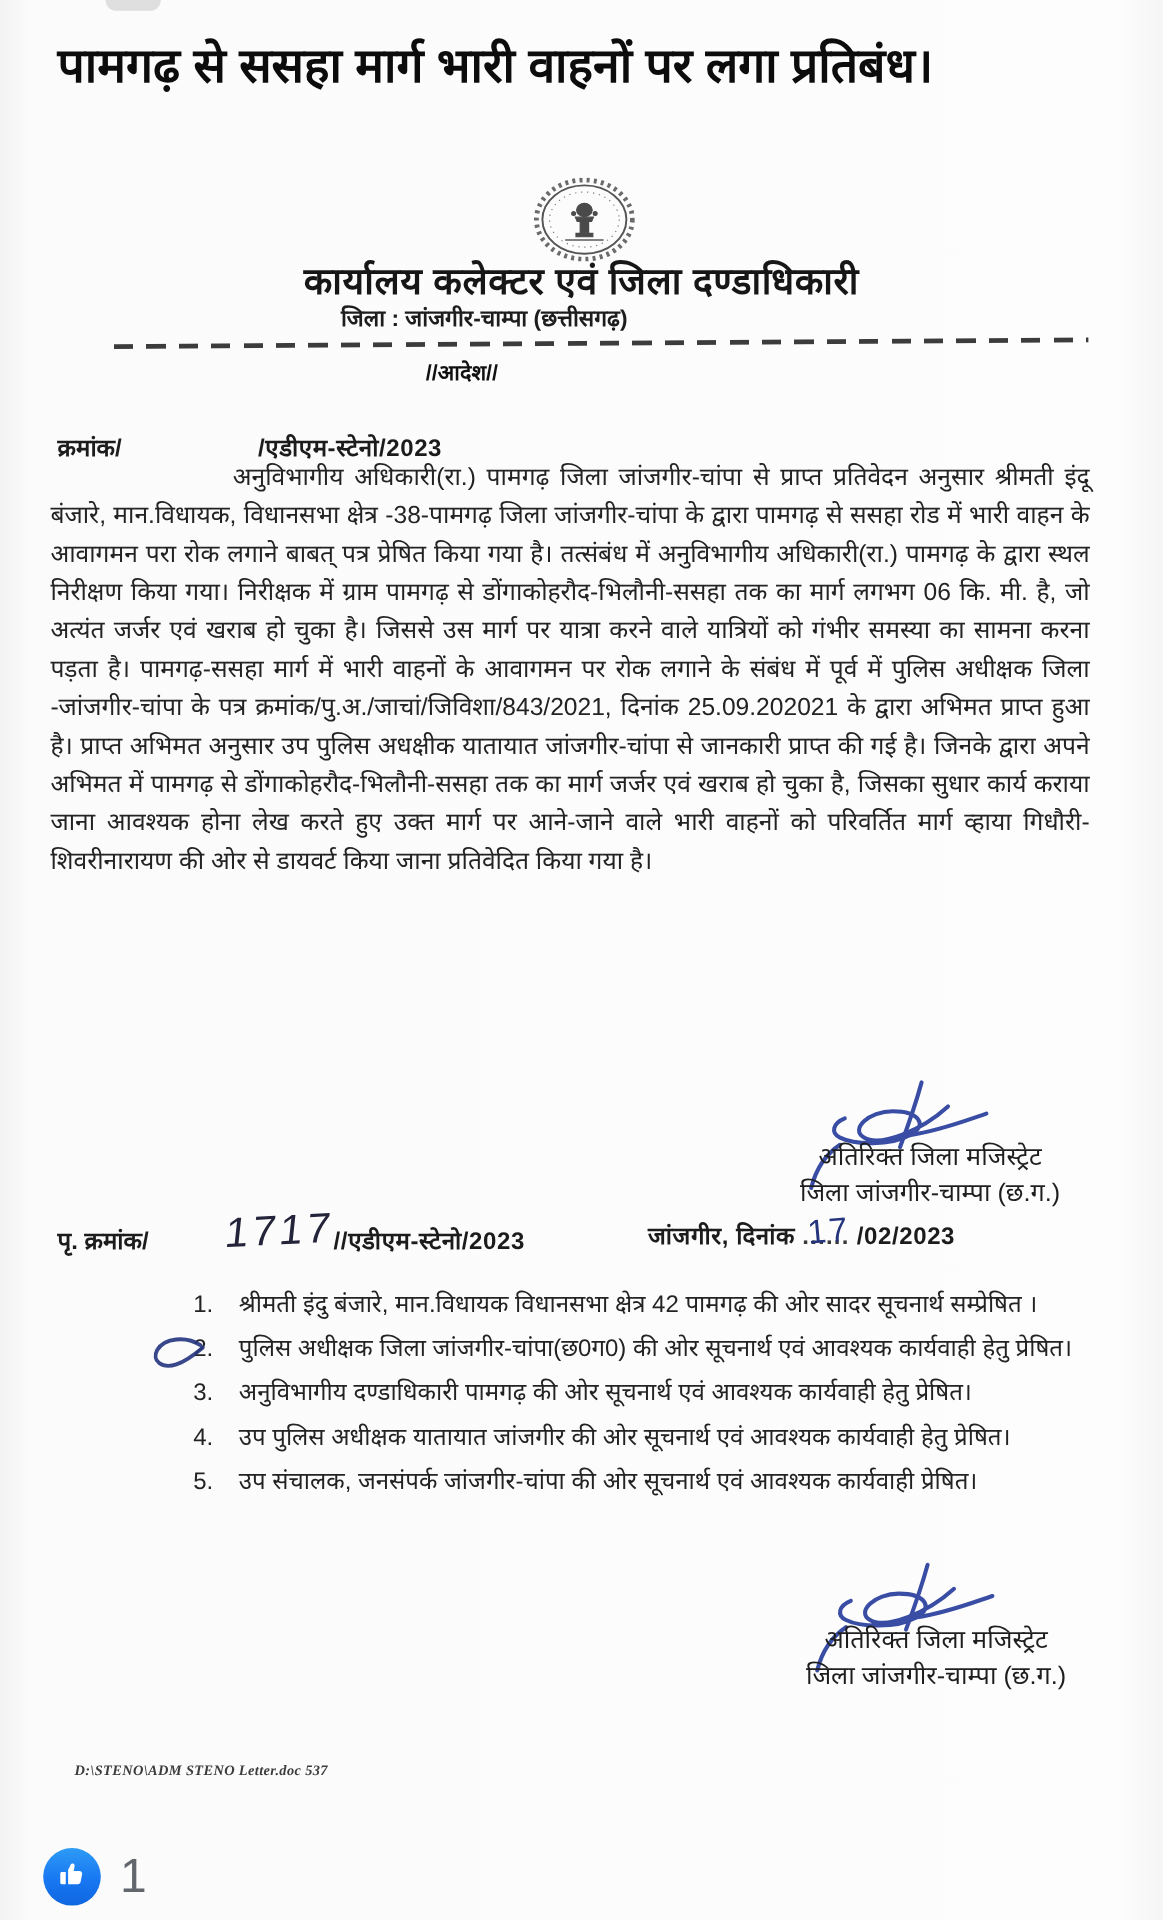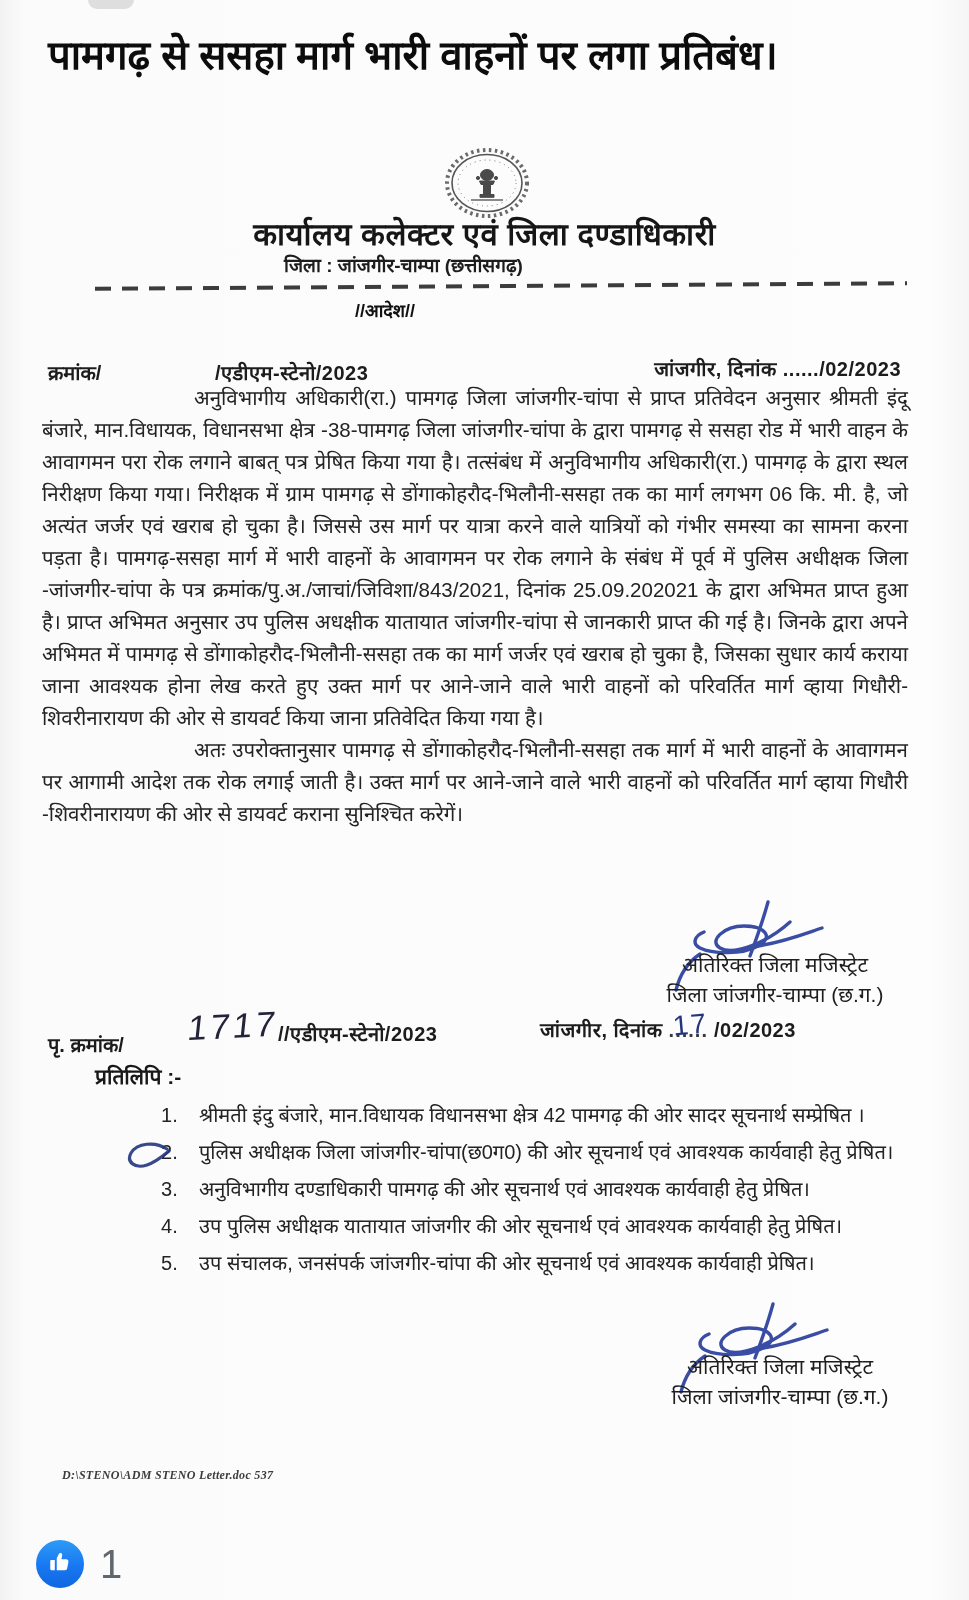--- a/index.html
+++ b/index.html
@@ -66,21 +66,21 @@
 
   
   .sig-block { width:330px; text-align:center; font-size:21px; color:#1e1e1e; line-height:30px; }
   .sig1 { left:610px; top:950px; }
   .sig2 { left:615px; top:1352px; }
   .sig-flourish { position:absolute; left:46px; top:-54px; }
   .sig-line { position:relative; white-space:nowrap; }
 
   
   .endorse-row { left:40px; top:1012px; width:889px; height:48px; font-size:20px; font-weight:700; color:#1c1c1c; }
-  .endorse-label { position:absolute; left:8px; top:8px;margin-top:11px; }
+  .endorse-label { position:absolute; left:8px; top:8px; }
   .hand-number {
     position:absolute; left:148px; top:-6px;
     font-size:35px; font-weight:400; color:#23233a;
     transform:skewX(-9deg) rotate(-3deg); letter-spacing:3px;
   }
   .endorse-suffix { position:absolute; left:238px; top:8px; letter-spacing:.5px; }
   .endorse-place { position:absolute; left:500px; top:4px; letter-spacing:.5px; }
   .date-dots { color:#3a3a3a; letter-spacing:1px; }
   .hand-date {
     position:absolute; left:4px; top:-10px;
@@ -143,26 +143,24 @@
 </div>
 
 <div class="abs office-title">कार्यालय कलेक्टर एवं जिला दण्डाधिकारी</div>
 <div class="abs district-line">जिला : जांजगीर-चाम्पा (छत्तीसगढ़)</div>
 <div class="abs dash-rule"></div>
 <div class="abs order-heading">//आदेश//</div>
 
 <div class="abs ref-row">
   <span class="ref-label">क्रमांक/</span>
   <span class="ref-number">/एडीएम-स्टेनो/2023</span>
-  <span class="ref-place">जांजगीर, दिनांक ....../02/2023</span>
 </div>
 
 <div class="abs body-text">
   <p>अनुविभागीय अधिकारी(रा.) पामगढ़ जिला जांजगीर-चांपा से प्राप्त प्रतिवेदन अनुसार श्रीमती इंदू बंजारे, मान.विधायक, विधानसभा क्षेत्र -38-पामगढ़ जिला जांजगीर-चांपा के द्वारा पामगढ़ से ससहा रोड में भारी वाहन के आवागमन परा रोक लगाने बाबत् पत्र प्रेषित किया गया है। तत्संबंध में अनुविभागीय अधिकारी(रा.) पामगढ़ के द्वारा स्थल निरीक्षण किया गया। निरीक्षक में ग्राम पामगढ़ से डोंगाकोहरौद-भिलौनी-ससहा तक का मार्ग लगभग 06 कि. मी. है, जो अत्यंत जर्जर एवं खराब हो चुका है। जिससे उस मार्ग पर यात्रा करने वाले यात्रियों को गंभीर समस्या का सामना करना पड़ता है। पामगढ़-ससहा मार्ग में भारी वाहनों के आवागमन पर रोक लगाने के संबंध में पूर्व में पुलिस अधीक्षक जिला -जांजगीर-चांपा के पत्र क्रमांक/पु.अ./जाचां/जिविशा/843/2021, दिनांक 25.09.202021 के द्वारा अभिमत प्राप्त हुआ है। प्राप्त अभिमत अनुसार उप पुलिस अधक्षीक यातायात जांजगीर-चांपा से जानकारी प्राप्त की गई है। जिनके द्वारा अपने अभिमत में पामगढ़ से डोंगाकोहरौद-भिलौनी-ससहा तक का मार्ग जर्जर एवं खराब हो चुका है, जिसका सुधार कार्य कराया जाना आवश्यक होना लेख करते हुए उक्त मार्ग पर आने-जाने वाले भारी वाहनों को परिवर्तित मार्ग व्हाया गिधौरी-शिवरीनारायण की ओर से डायवर्ट किया जाना प्रतिवेदित किया गया है।</p>
-  <p>अतः उपरोक्तानुसार पामगढ़ से डोंगाकोहरौद-भिलौनी-ससहा तक मार्ग में भारी वाहनों के आवागमन पर आगामी आदेश तक रोक लगाई जाती है। उक्त मार्ग पर आने-जाने वाले भारी वाहनों को परिवर्तित मार्ग व्हाया गिधौरी -शिवरीनारायण की ओर से डायवर्ट कराना सुनिश्चित करेगें।</p>
 </div>
 
 <div class="abs sig-block sig1">
   <div class="sig-flourish">
     <svg width="190" height="100" viewBox="0 0 190 100" fill="none" stroke="#2a3f9d" stroke-width="3.4" stroke-linecap="round" opacity=".92">
       <path d="M112,6 C106,28 100,44 94,60"></path>
       <path d="M134,26 C112,46 78,60 64,52 C52,45 68,30 88,30 C110,30 118,42 102,50 C86,59 56,58 44,52 C36,48 38,40 48,36"></path>
       <path d="M102,50 C128,46 148,38 166,32"></path>
       <path d="M44,58 C32,66 24,78 20,94"></path>
     </svg>
@@ -179,21 +177,20 @@
     <span>जांजगीर, दिनांक</span>
     <span class="date-wrap">
       <span class="date-dots">......</span>
       <span class="hand-date">17</span>
     </span>
     <span>/02/2023</span>
   </span>
 </div>
 
 <div class="abs copies">
-  <div class="copies-heading">प्रतिलिपि :-</div>
   <ol>
     <li>श्रीमती इंदु बंजारे, मान.विधायक विधानसभा क्षेत्र 42 पामगढ़ की ओर सादर सूचनार्थ सम्प्रेषित ।</li>
     <li>पुलिस अधीक्षक जिला जांजगीर-चांपा(छ0ग0) की ओर सूचनार्थ एवं आवश्यक कार्यवाही हेतु प्रेषित।
       <span class="pen-mark">
         <svg width="46" height="36" viewBox="0 0 46 36" fill="none" stroke="#24357e" stroke-width="3.2" stroke-linecap="round" opacity=".9">
           <path d="M42,10 C30,2 12,4 6,14 C1,23 10,30 22,26 C31,23 38,17 44,12"></path>
         </svg>
       </span>
     </li>
     <li>अनुविभागीय दण्डाधिकारी पामगढ़ की ओर सूचनार्थ एवं आवश्यक कार्यवाही हेतु प्रेषित।</li>

